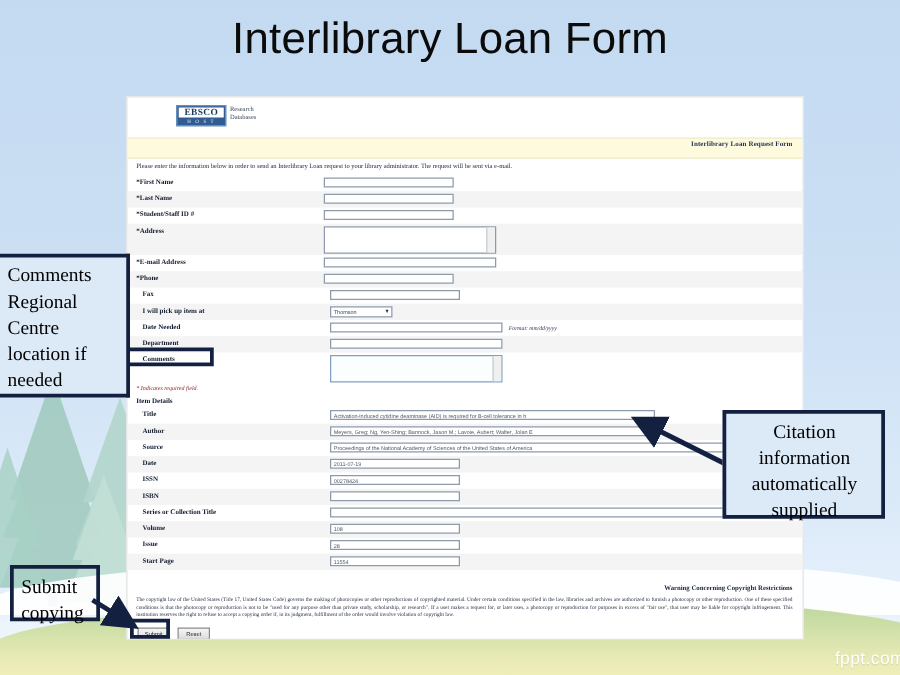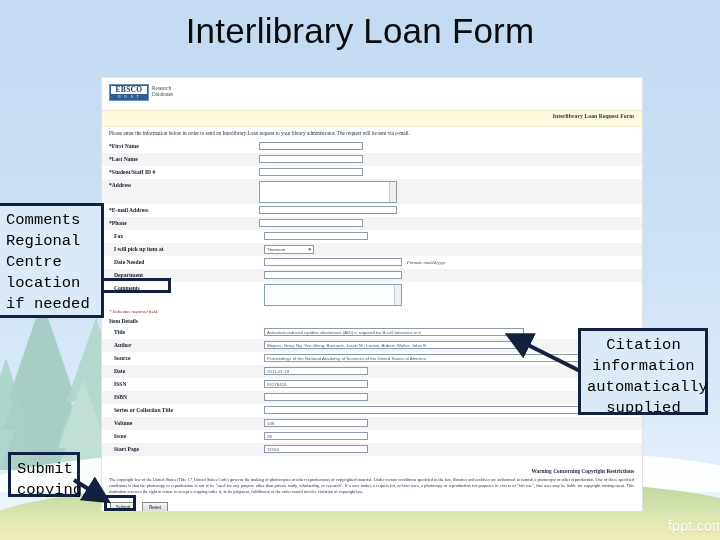--- a/index.html
+++ b/index.html
@@ -80,20 +80,21 @@
     align-items: flex-start;
     gap: 3px;
   }
   .ebsco-mark {
     width: 40px;
     height: 17px;
     background: #2f5c92;
     border: 1px solid #6d90b8;
     position: relative;
     box-sizing: border-box;
+    margin-left: 32px;
   }
   .ebsco-mark .w {
     position: absolute;
     left: 1px; right: 1px; top: 1px;
     height: 8px;
     background: #ffffff;
     color: #18375e;
     font-family: "Liberation Serif", serif;
     font-weight: bold;
     font-size: 7.5px;
@@ -294,21 +295,21 @@
     padding: 0 4px;
   }
 
   
   .callout {
     position: absolute;
     background: #dce9f7;
     border: 3px solid #14203f;
     box-sizing: border-box;
     color: #000000;
-    font-family: Liberation Mono, monospace;
+    font-family: Liberation Serif, serif;
     font-size: 15.5px;
     line-height: 21px;
     padding: 4px 5px 4px 6px;
   }
   #callout-comments {
     left: 0px;
     top: 203px;
     width: 104px;
     height: 115px;
     border-left: none;

